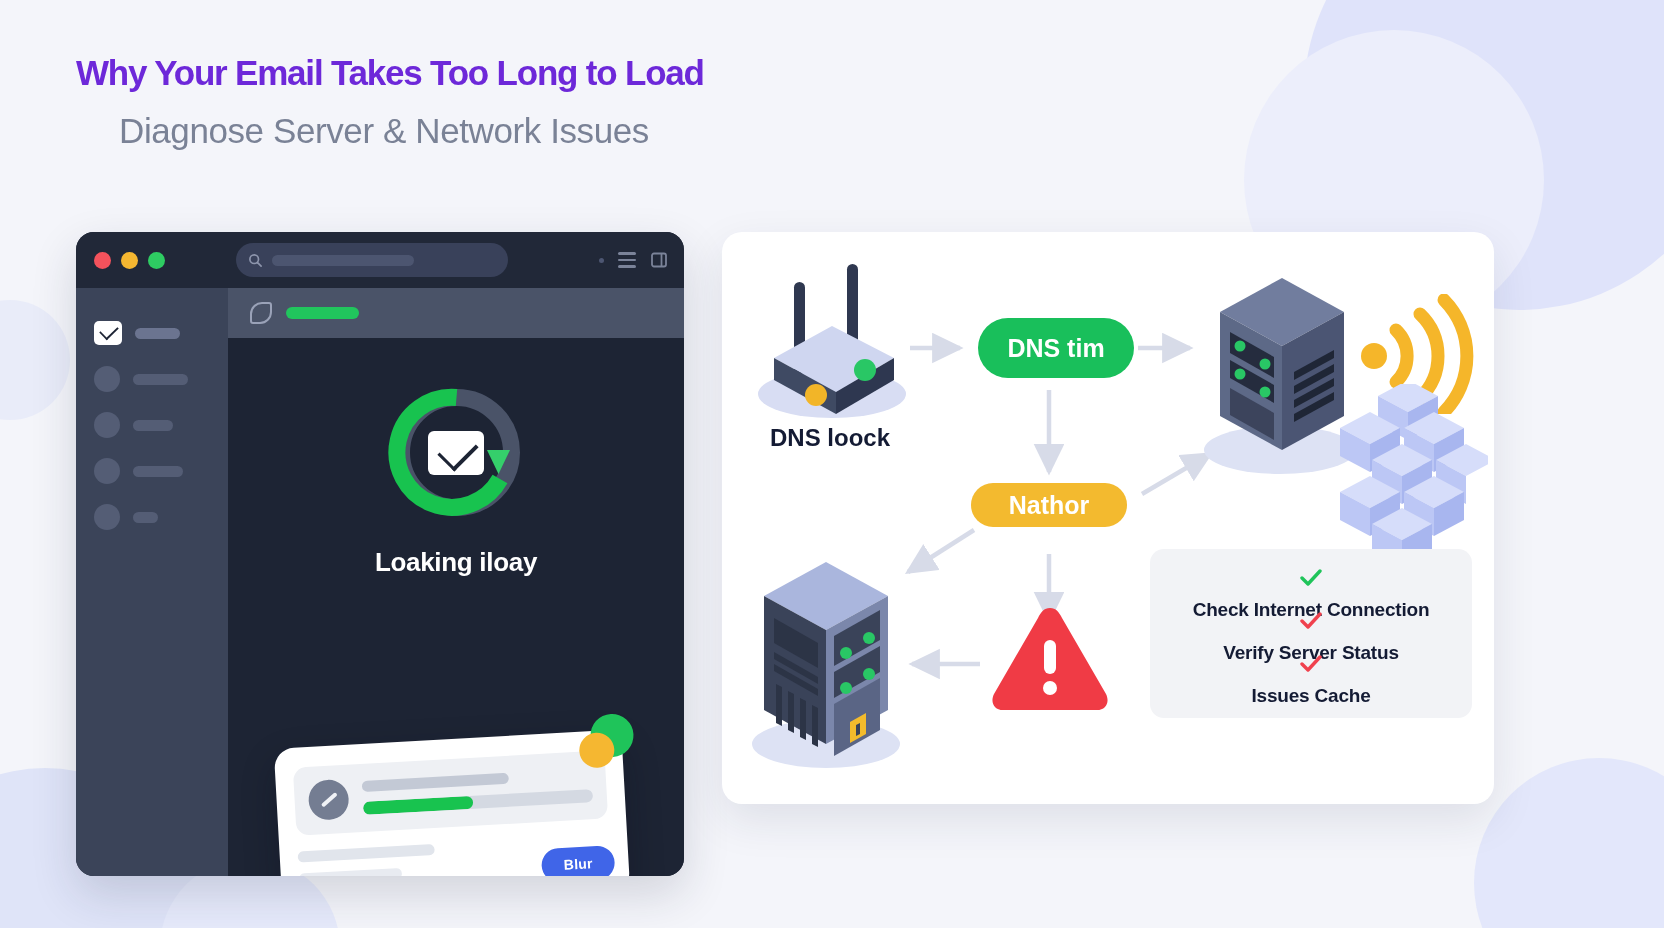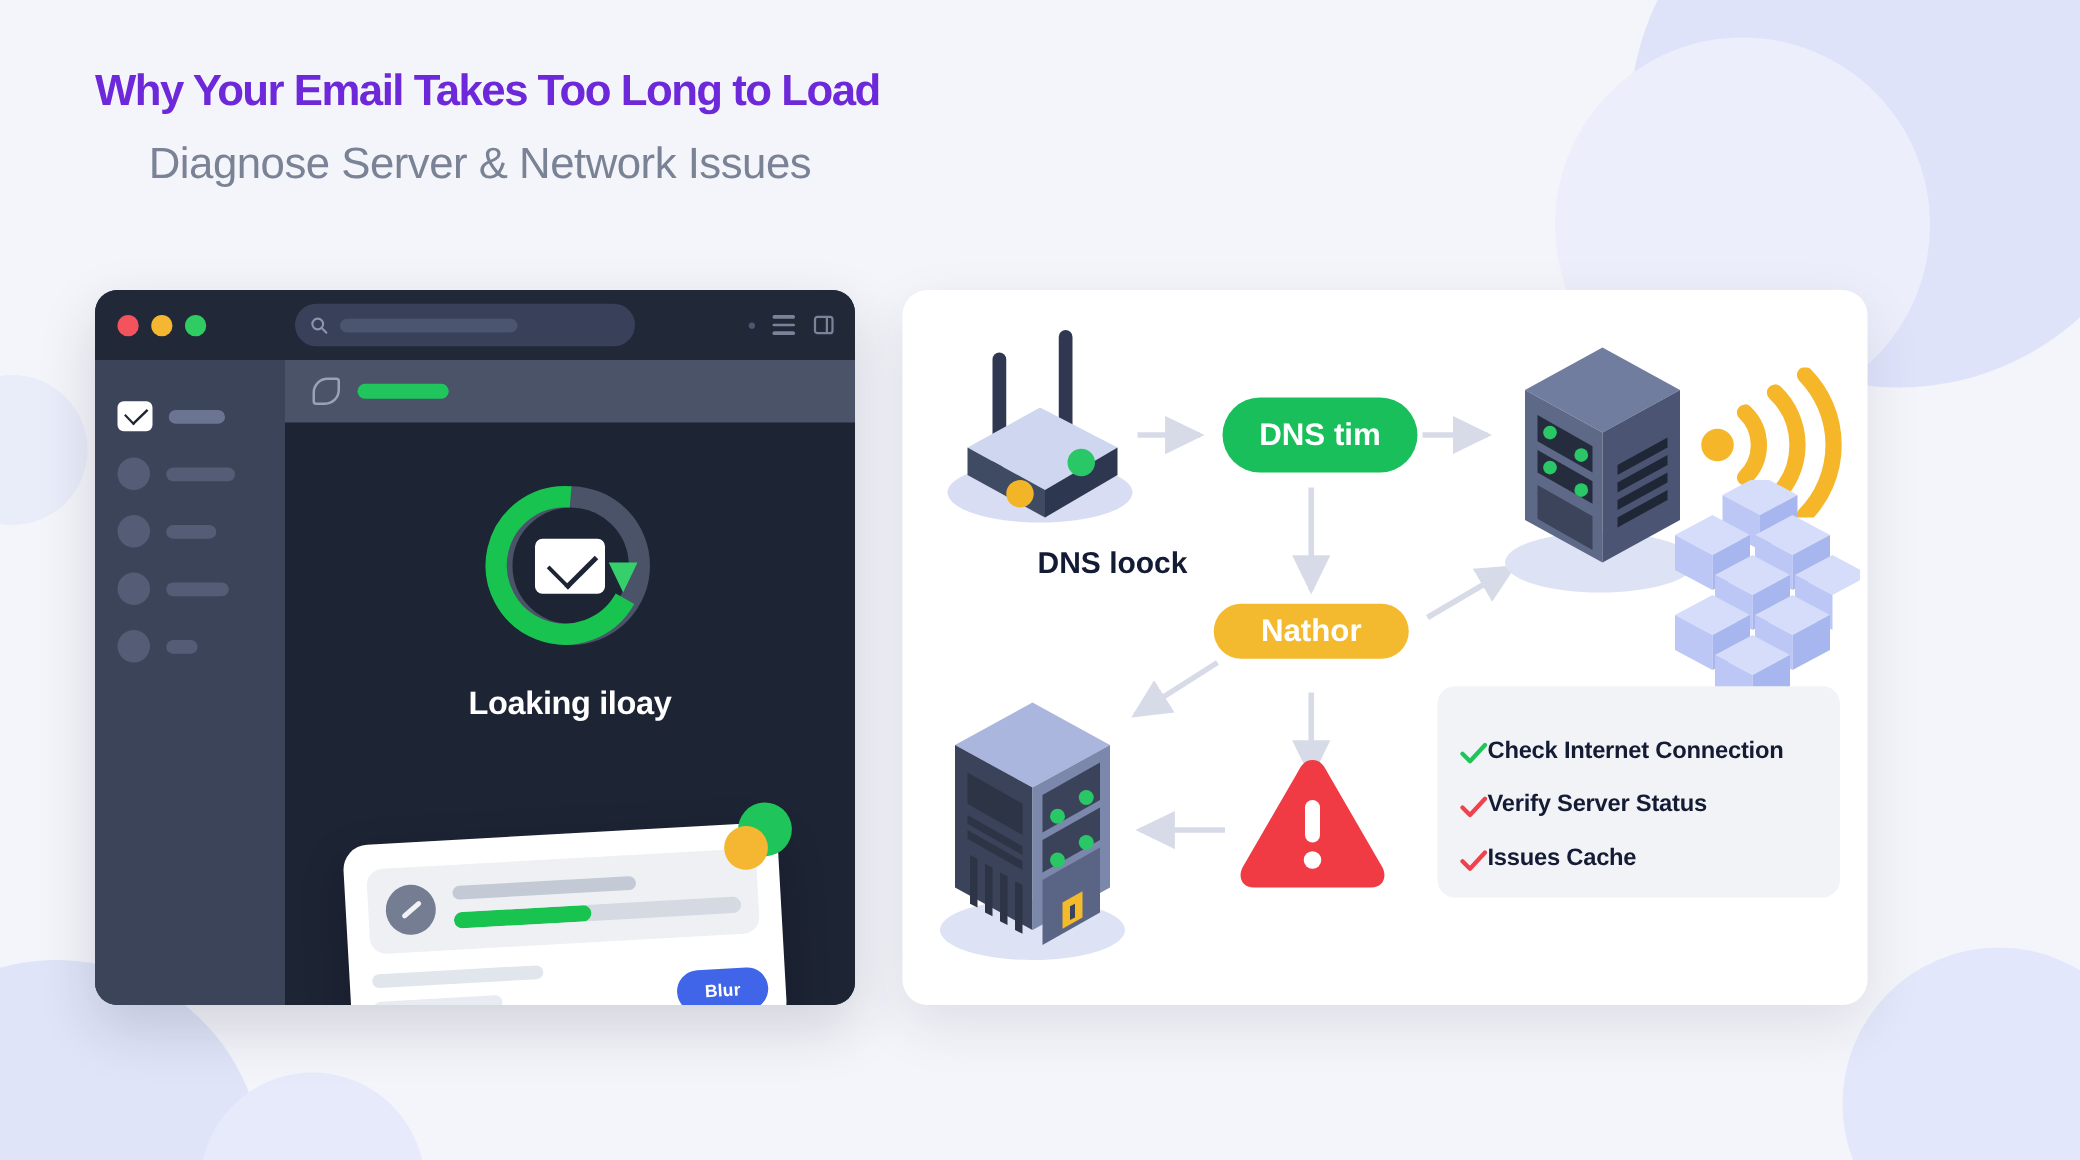--- a/index.html
+++ b/index.html
@@ -63,21 +63,21 @@
     font-weight: 400;
     color: #7a8296;
     letter-spacing: -0.4px;
     margin-left: 43px;
   }
 
   
   .app-window {
     position: absolute;
     left: 76px; top: 232px;
-    width: 608px; height: 572px;
+    width: 608px; height: 644px;
     background: #1d2434;
     border-radius: 18px;
     overflow: hidden;
     box-shadow: 0 18px 46px rgba(28,36,64,0.16);
     z-index: 4;
   }
   .titlebar {
     height: 56px;
     background: #212838;
     display: flex;
@@ -324,38 +324,39 @@
     left: 249px; top: 251px;
     width: 156px; height: 44px;
     background: #f3ba2f;
     font-size: 25px;
   }
 
   .router-label {
     position: absolute;
     left: 48px; top: 192px;
     width: 180px;
-    text-align: right;
+    text-align: left;
     font-size: 24px;
     font-weight: 700;
     color: #141b34;
-    margin-top: 13px;
   }
 
   .checklist {
     position: absolute;
     left: 428px; top: 317px;
     width: 322px;
     background: #f2f3f6;
     border-radius: 14px;
     padding: 20px 18px;
   }
   .check-row {
-    display: flex; align-items: flex-end;
+    display: flex; align-items: center;
+    gap: 12px;
     height: 43px;
+    flex-direction: column;
   }
   .check-mark { width: 22px; flex-shrink: 0; }
   .check-label {
     font-size: 19px;
     font-weight: 700;
     color: #141b34;
     letter-spacing: -0.2px;
     white-space: nowrap;
   }
 

